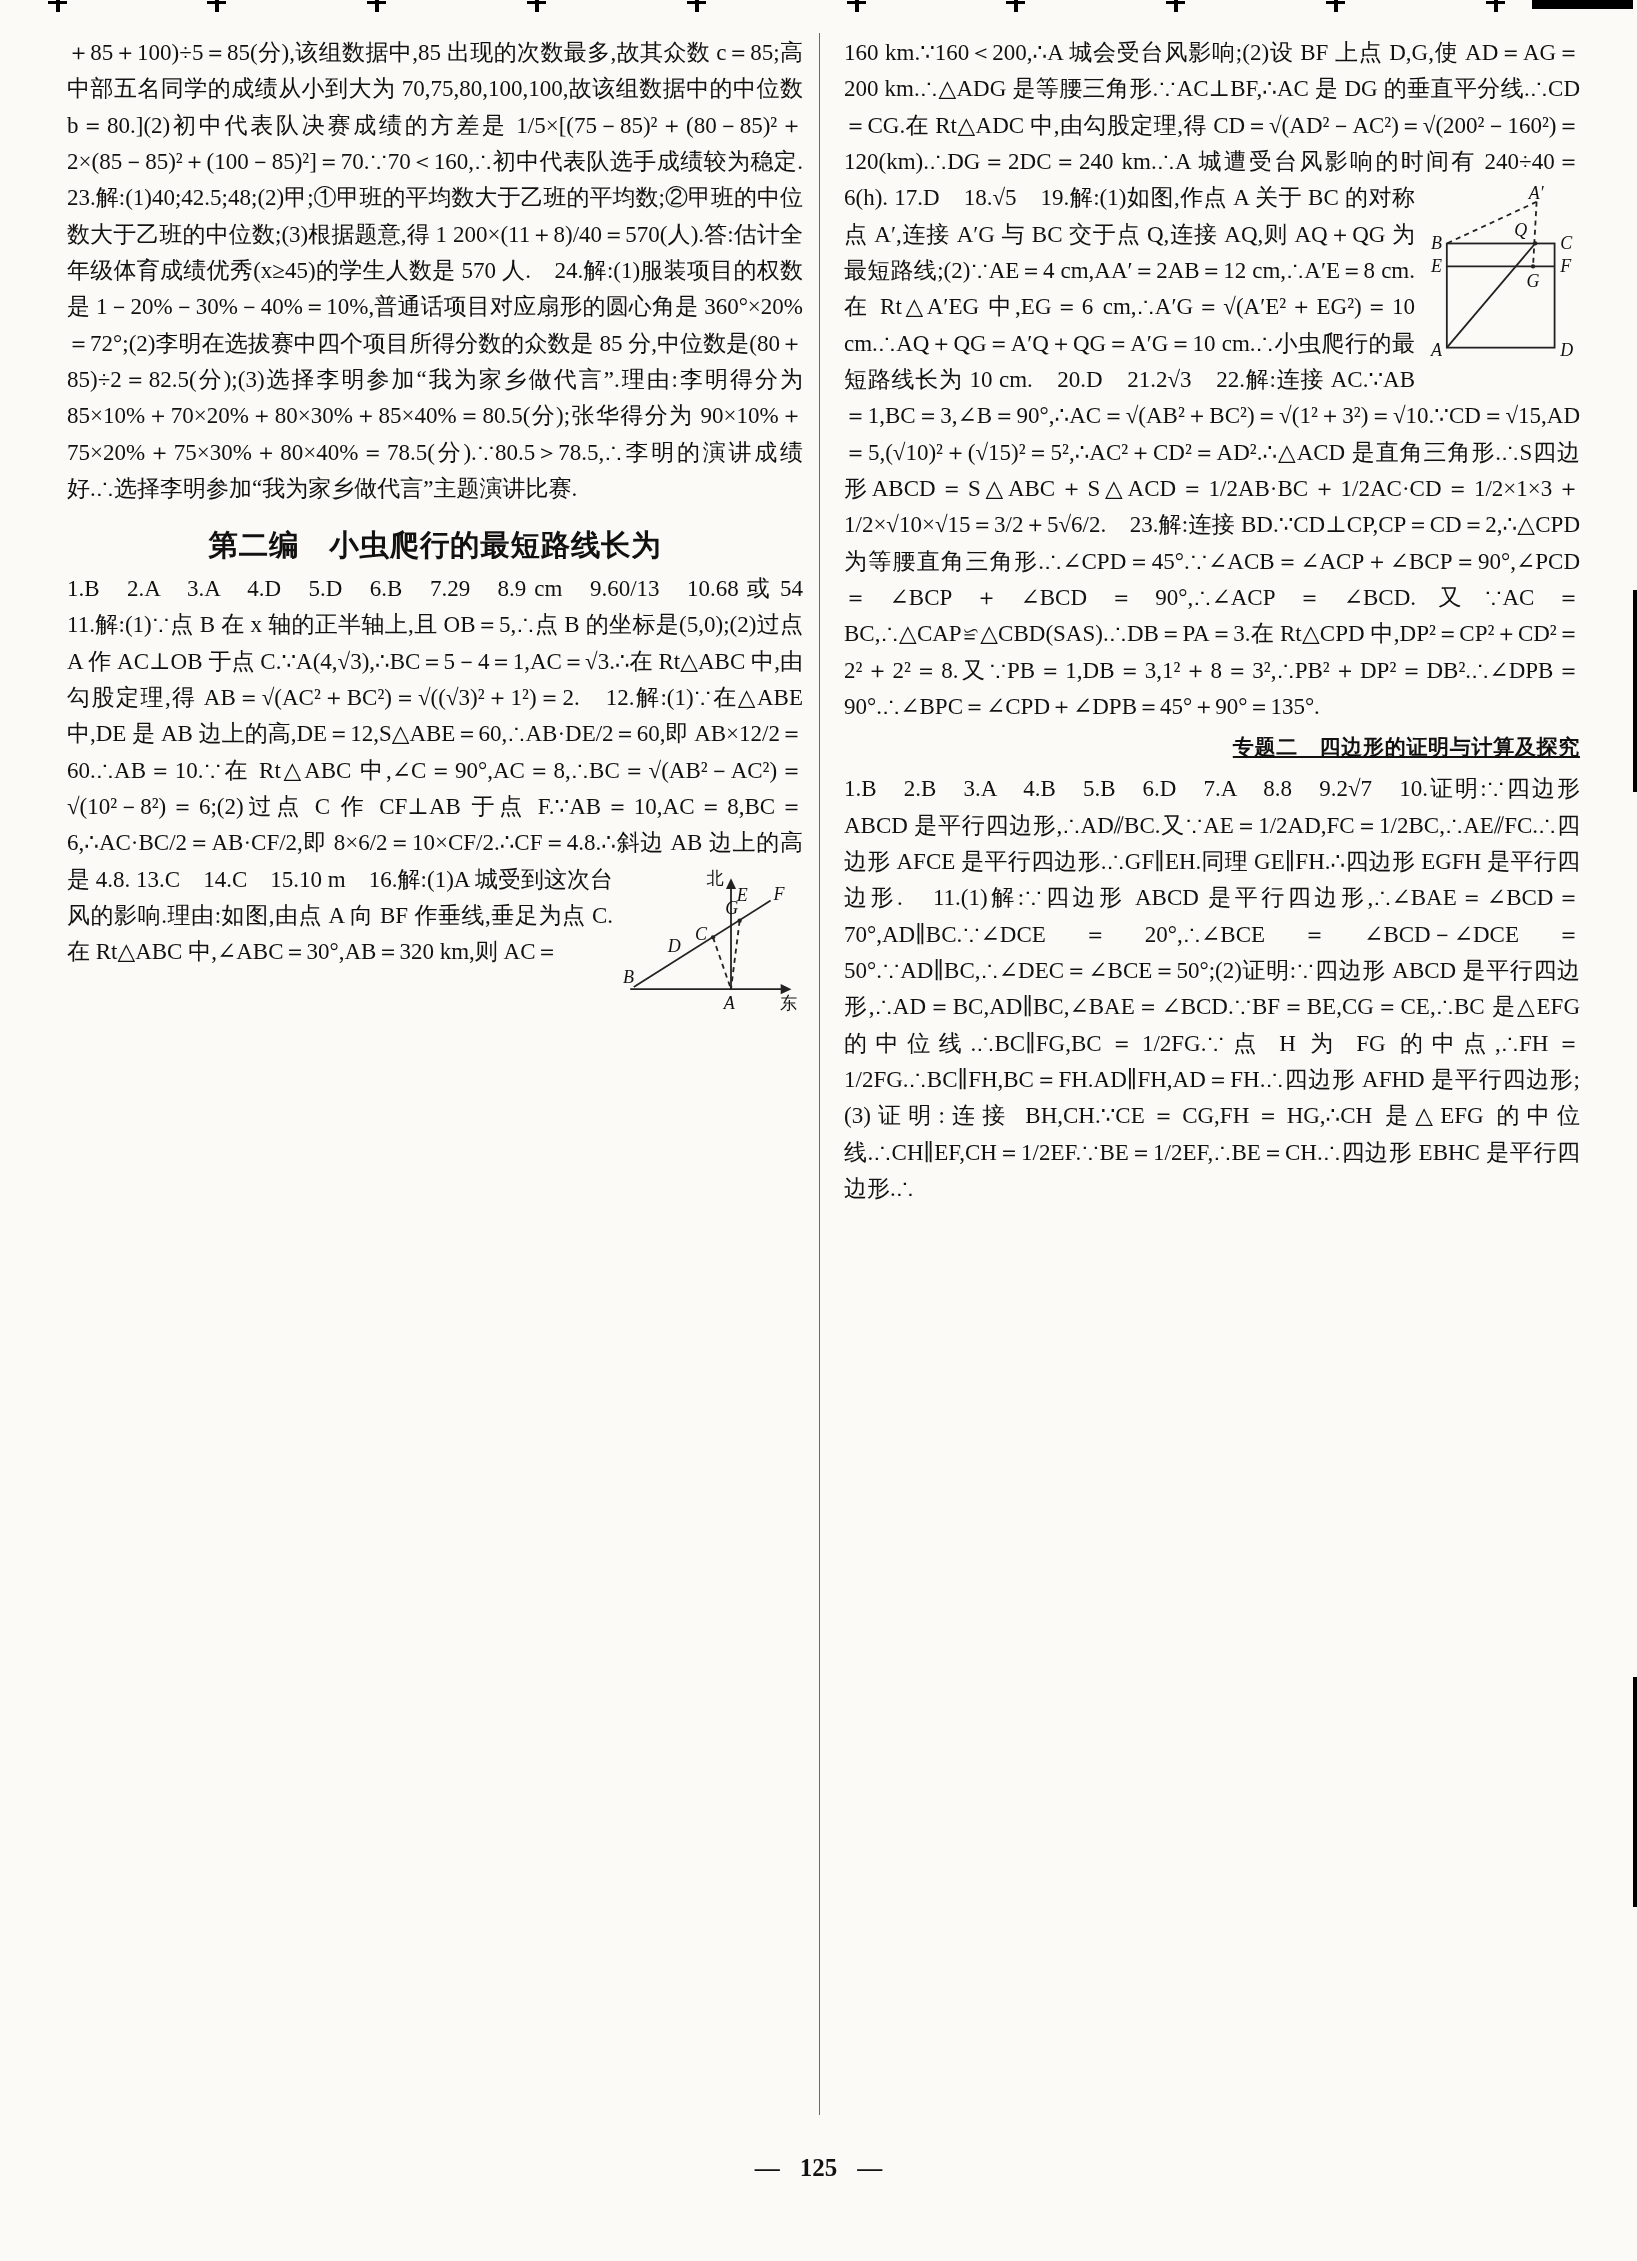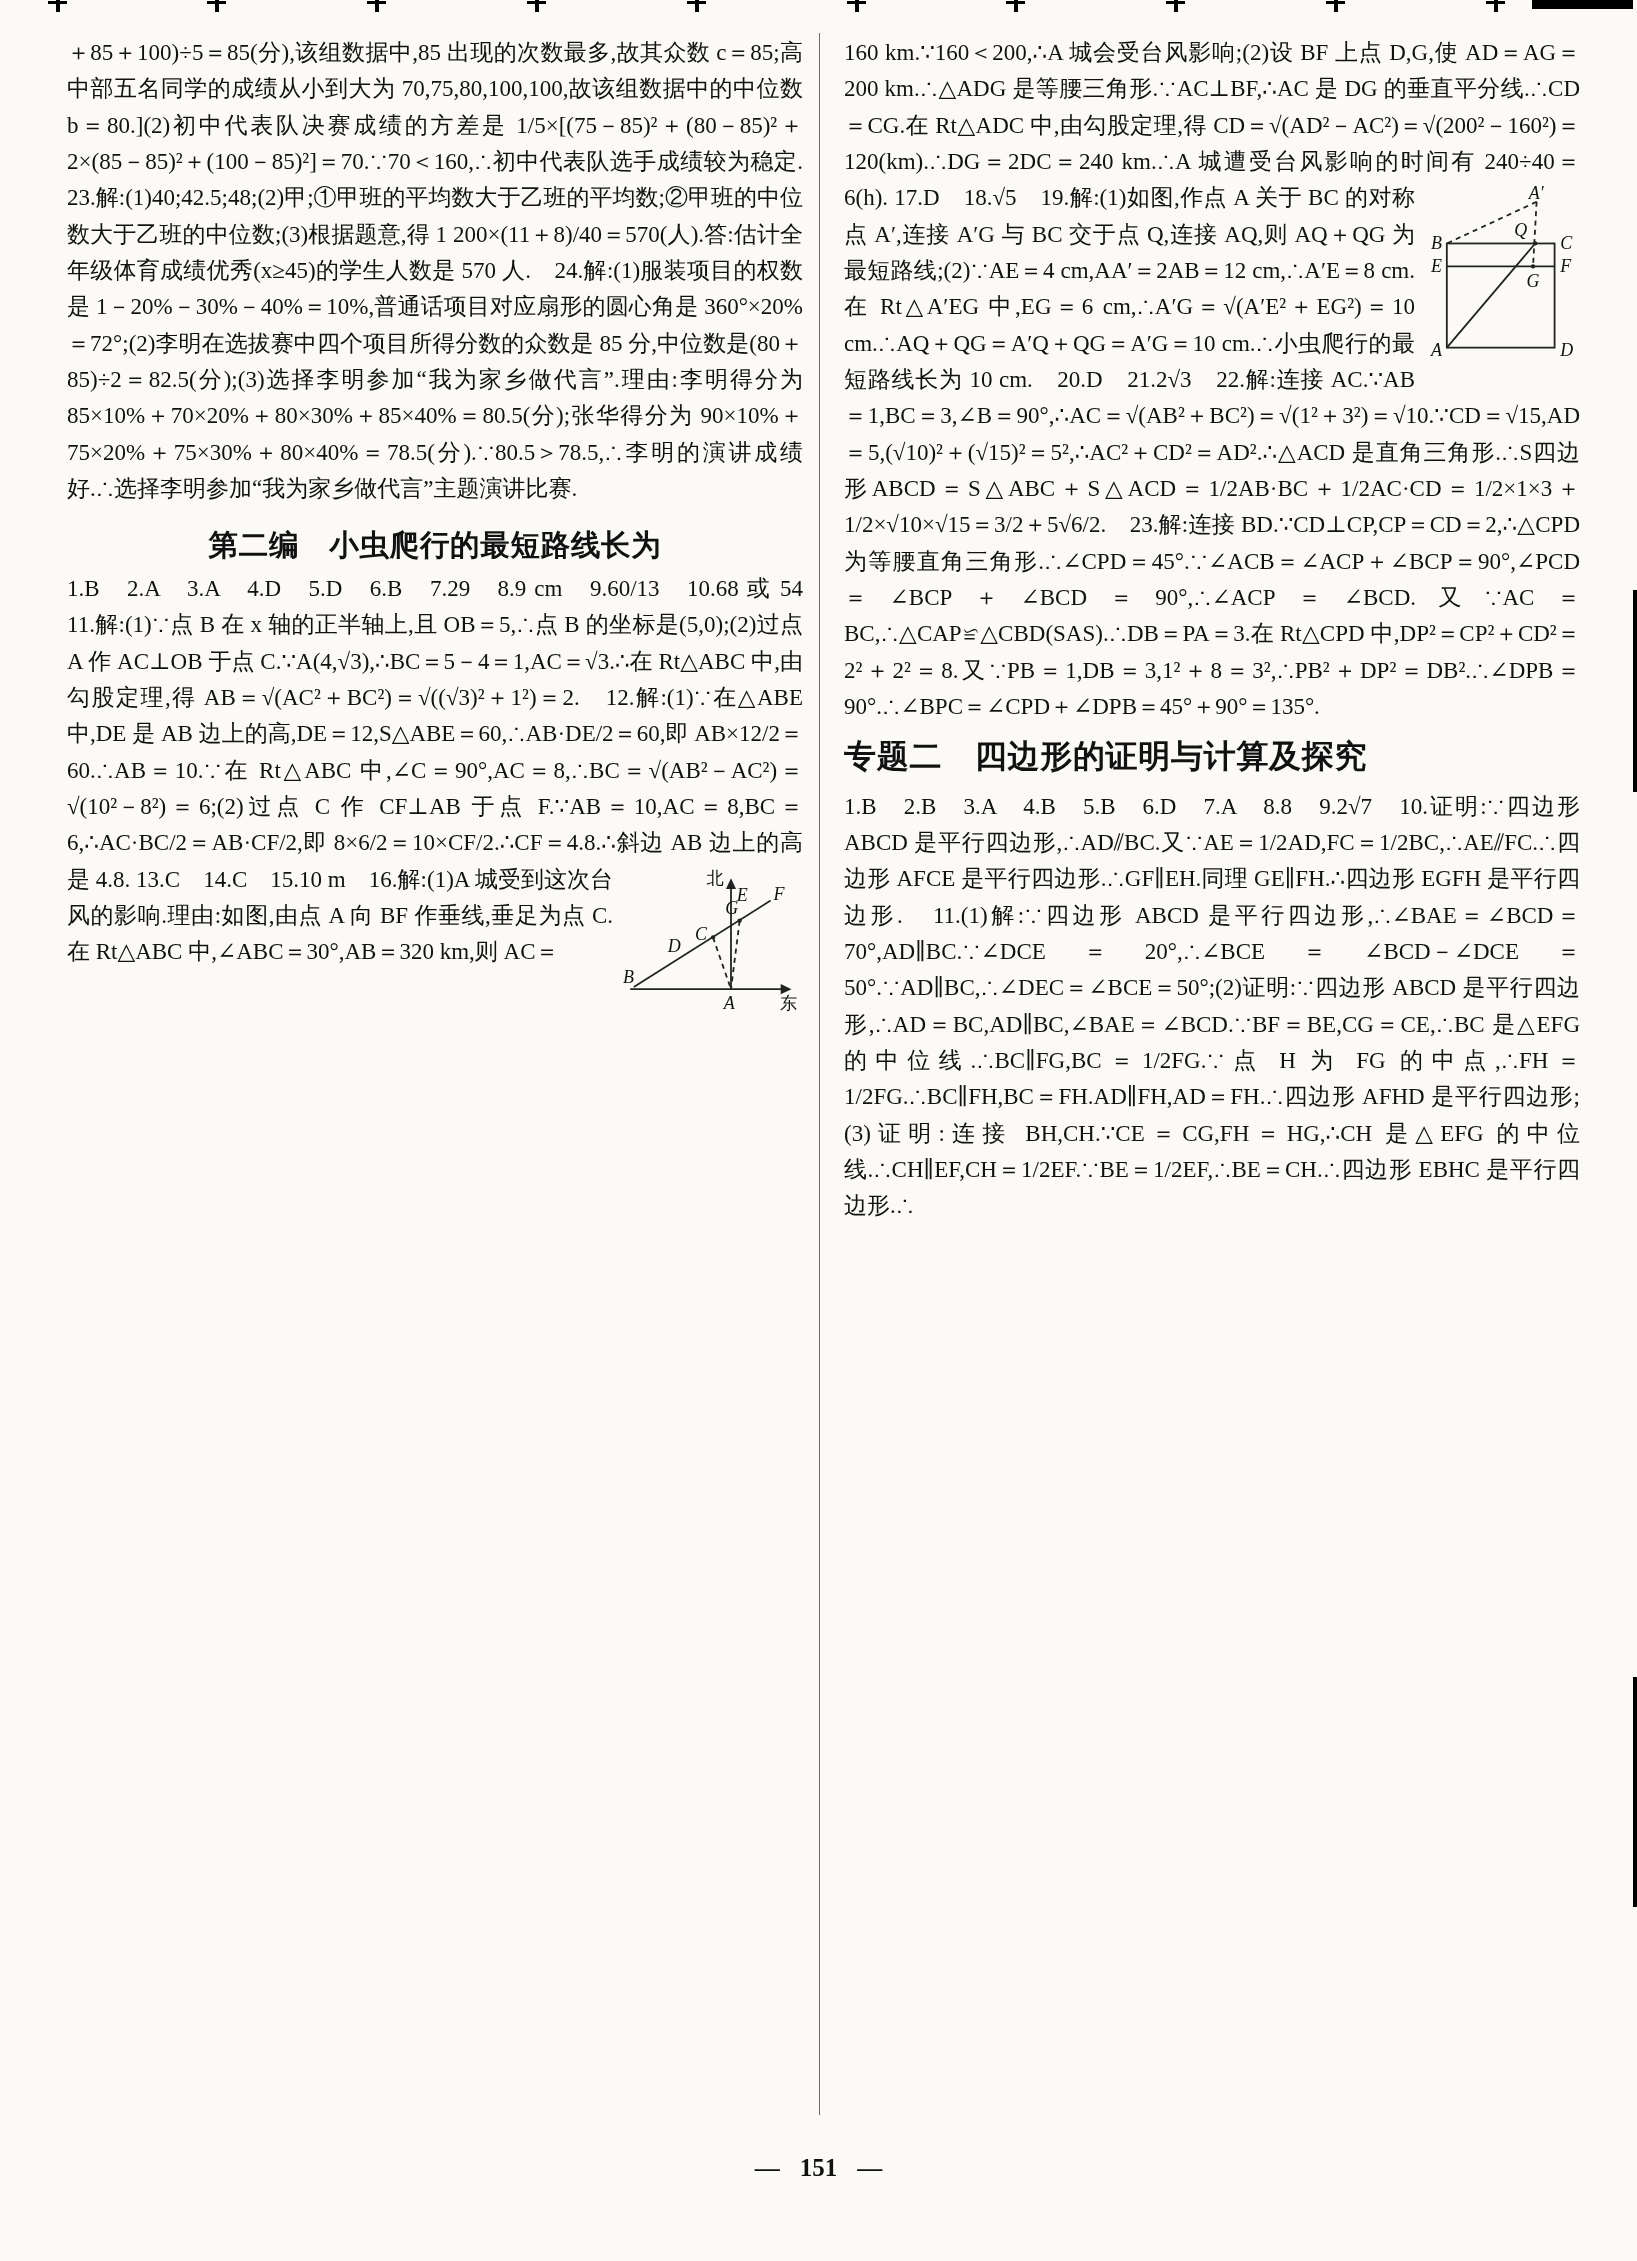--- a/index.html
+++ b/index.html
@@ -17,21 +17,21 @@
   .edge-r1{position:absolute;right:0;top:590px;width:4.3px;height:202px;background:#000;}
   .edge-r2{position:absolute;right:0;top:1677px;width:4.3px;height:230px;background:#000;}
   
   .divider{position:absolute;left:819px;top:33px;width:1.4px;height:2082px;background:#6b6b6b;}
   .col{position:absolute;top:35px;width:736px;font-size:23px;line-height:1.58;text-align:justify;}
   .col-left{left:67px;}
   .col-right{left:844px;}
   .para{margin:0 0 4.3px 0;}
   .bold-lead{font-weight:bold;}
   .h1{font-size:29.5px;font-weight:bold;text-align:center;margin:14.4px 0 2.9px 0;letter-spacing:0.7px;}
-  .h2{font-size:32px;font-weight:bold;text-align:left;margin:5.8px 0 7.2px 0;letter-spacing:0.7px;}
+  .h2{font-size:21px;font-weight:bold;text-align:right;margin:5.8px 0 7.2px 0;letter-spacing:0.7px;text-decoration:underline;}
   
   .fig{float:right;margin:5.8px 0 5.8px 10px;}
   .figsvg text{font-size:25px;font-style:italic;fill:#111;font-family:"Liberation Serif",serif;}
   .figsvg text.cjk{font-style:normal;font-size:24px;}
   
   .footer{position:absolute;left:0;top:2154px;width:1637px;text-align:center;font-size:25px;font-weight:bold;}
   .footer span{margin:0 10px;}
 </style>
 </head>
 <body>
@@ -127,17 +127,17 @@
     </div>
 
     <div class="h2">专题二　四边形的证明与计算及探究</div>
 
     <div class="para">
       <span>1.B　2.B　3.A　4.B　5.B　6.D　7.A　8.8　9.2√7　10.证明:∵四边形 ABCD 是平行四边形,∴AD⫽BC.又∵AE＝1/2AD,FC＝1/2BC,∴AE⫽FC.∴四边形 AFCE 是平行四边形.∴GF∥EH.同理 GE∥FH.∴四边形 EGFH 是平行四边形.　11.(1)解:∵四边形 ABCD 是平行四边形,∴∠BAE＝∠BCD＝70°,AD∥BC.∵∠DCE＝20°,∴∠BCE＝∠BCD－∠DCE＝50°.∵AD∥BC,∴∠DEC＝∠BCE＝50°;(2)证明:∵四边形 ABCD 是平行四边形,∴AD＝BC,AD∥BC,∠BAE＝∠BCD.∵BF＝BE,CG＝CE,∴BC 是△EFG 的中位线.∴BC∥FG,BC＝1/2FG.∵点 H 为 FG 的中点,∴FH＝1/2FG.∴BC∥FH,BC＝FH.AD∥FH,AD＝FH.∴四边形 AFHD 是平行四边形;(3)证明:连接 BH,CH.∵CE＝CG,FH＝HG,∴CH 是△EFG 的中位线.∴CH∥EF,CH＝1/2EF.∵BE＝1/2EF,∴BE＝CH.∴四边形 EBHC 是平行四边形.∴</span>
     </div>
   </div>
 
   <div class="footer">
-    <span>—</span><span>151</span><span>—</span>
+    <span>—</span><span>125</span><span>—</span>
   </div>
 
 </div>
 
 
 </body></html>

